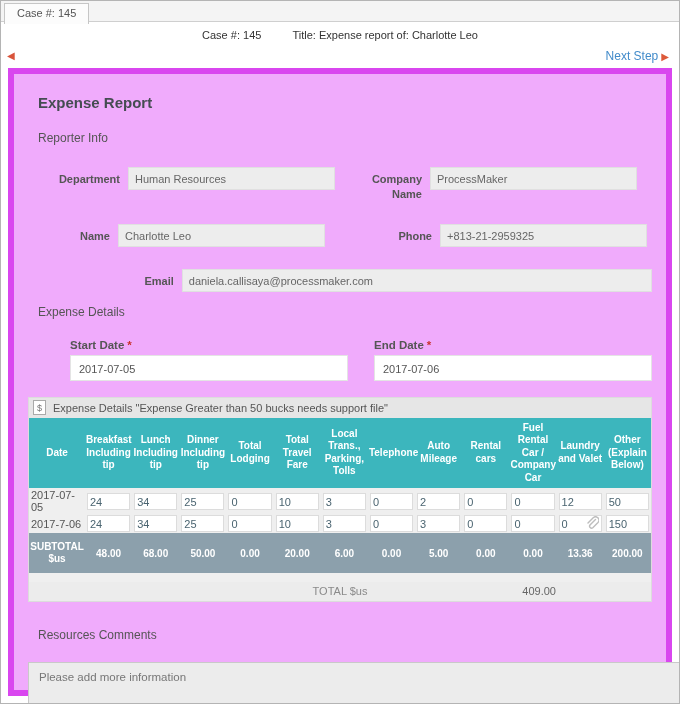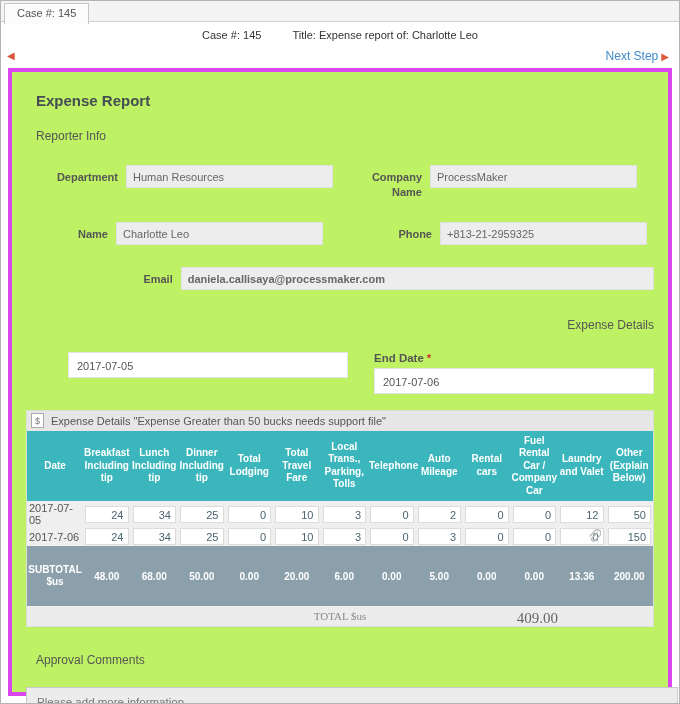--- a/index.html
+++ b/index.html
@@ -14,38 +14,38 @@
 
   .case-header { text-align:center; font-size:11px; color:#333; padding-top:7px; }
   .case-header span { margin:0 14px; }
 
   .nav-row { position:relative; height:26px; margin-top:4px; }
   .back-icon { position:absolute; left:6px; top:5px; color:#d9543b; font-size:10px; cursor:pointer; }
   .next-step { position:absolute; right:10px; top:4px; font-size:12px; color:#428bca; cursor:pointer; text-decoration:none; }
   .next-step .arrow { color:#dd5a3a; font-size:10px; margin-left:3px; }
 
   
-  .panel { position:absolute; left:7px; right:7px; top:67px; bottom:7px; border:4px solid #d946ef; background:#bef264; padding:14px 14px 0 14px; }
+  .panel { position:absolute; left:7px; right:7px; top:67px; bottom:7px; border:6px solid #d946ef; background:#f0abfc; padding:14px 14px 0 14px; }
 
   .form-title { font-size:15px; font-weight:bold; color:#454c52; margin:6px 0 0 10px; }
   .section-label { font-size:12px; color:#555; margin:0 0 0 10px; }
   .sec-reporter { margin-top:20px; }
-  .sec-expense { margin-top:28px;text-align:right; }
+  .sec-expense { margin-top:13px; }
   .sec-approval { margin-top:26px; }
 
   
   .field-row { display:flex; margin-top:22px; }
   .fcell { display:flex; width:50%; }
   .flabel { width:90px; text-align:right; font-size:11px; font-weight:bold; color:#555; padding:5px 8px 0 0; line-height:1.35; }
   .flabel.r2 { width:100px; }
   .fvalue { width:207px; height:23px; background:#ededed; border:1px solid #e0e0e0; font-size:11px; color:#666;
             padding:5px 6px 0 6px; overflow:hidden; white-space:nowrap; }
   .email-row { margin-top:22px; display:flex; }
   .email-row .flabel { width:162px; }
-  .email-row .fvalue { width:496px;font-weight:bold; }
+  .email-row .fvalue { width:496px; }
 
   
   .date-row { display:flex; margin-top:20px; }
   .date-col { width:286px; margin-left:42px; }
   .date-col + .date-col { margin-left:26px; }
   .dlabel { font-size:11.5px; font-weight:bold; color:#555; margin-bottom:4px; }
   .req { color:#c9302c; margin-left:3px; }
   .dvalue { height:26px; border:1px solid #e4e4e4; background:#fff; font-size:11px; color:#555; padding:7px 0 0 8px; }
 
   
@@ -53,27 +53,27 @@
   .grid-titlebar { height:21px; background:#e6e6e6; border:1px solid #dcdcdc; border-bottom:none;
                    display:flex; align-items:center; padding-left:4px; font-size:11px; color:#555; }
   .doc-icon { display:inline-block; width:13px; height:15px; background:#fff; border:1px solid #aaa;
               font-size:9px; color:#777; text-align:center; line-height:14px; margin-right:7px; }
   .grid-body { background:#efefef; border:1px solid #dcdcdc; border-top:none; padding-bottom:0; }
   table.grid { width:100%; border-collapse:collapse; table-layout:fixed; }
   table.grid th { background:#3cb6bd; color:#fff; font-size:10px; font-weight:bold; text-align:center;
                   padding:4px 1px; line-height:1.25; height:52px; vertical-align:middle; }
   table.grid td { padding:1px 2px; font-size:11px; }
   .cellbox { border:1px solid #dcdcdc; background:#fff; height:17px; padding:2px 4px 0 2px;
-             text-align:right; color:#4a6470; position:relative; }
+             text-align:left; color:#4a6470; position:relative; }
   .datecell { color:#555; padding:3px 0 0 2px; font-size:11px; }
   tr.subtotal td { background:#8ca0ac; color:#fff; font-size:10px; font-weight:bold; text-align:center; padding:14px 2px; }
-  tr.subtotal td.stlabel { font-size:10px; line-height:1.2; padding:18px 0; }
-  .grid-total { position:relative; height:19px; background:#ececec; margin-top:1px;font-family:Liberation Serif, serif; }
+  tr.subtotal td.stlabel { font-size:10px; line-height:1.2; padding:8px 0; }
+  .grid-total { position:relative; height:19px; background:#ececec; margin-top:9px; }
   .total-label { position:absolute; left:0; right:0; text-align:center; top:3px; font-size:11px; color:#8a8a8a; }
-  .total-value { position:absolute; right:95px; top:3px; font-size:15px; color:#666; }
+  .total-value { position:absolute; right:95px; top:3px; font-size:11px; color:#666; }
 
   .paperclip { position:absolute; right:2px; top:0px; }
 
   
   .comment-box { position:relative; margin-top:20px; width:652px; height:74px; background:#ececec;
                  border:1px solid #c9c9c9; font-size:11.5px; color:#777; padding:8px 10px; }
 </style>
 </head>
 <body>
 
@@ -123,20 +123,21 @@
 
     <div class="email-row">
       <div class="flabel">Email</div>
       <div class="fvalue">daniela.callisaya@processmaker.com</div>
     </div>
 
     <div class="section-label sec-expense">Expense Details</div>
 
     <div class="date-row">
       <div class="date-col">
+        <div class="dlabel"><span>Start Date</span><span class="req">*</span></div>
         <div class="dvalue">2017-07-05</div>
       </div>
       <div class="date-col">
         <div class="dlabel"><span>End Date</span><span class="req">*</span></div>
         <div class="dvalue">2017-07-06</div>
       </div>
     </div>
 
     <div class="grid-wrap">
       <div class="grid-titlebar">
@@ -275,21 +276,21 @@
               </tr>
             </tbody>
           </table>
         <div class="grid-total">
           <span class="total-label">TOTAL $us</span>
           <span class="total-value">409.00</span>
         </div>
       </div>
     </div>
 
-    <div class="section-label sec-approval">Approval Comments</div>
+    <div class="section-label sec-approval">Resources Comments</div>
 
     <div class="comment-box">
       <span>Please add more information</span>
       
     </div>
 
   </div>
 </div>
 
 </body></html>

